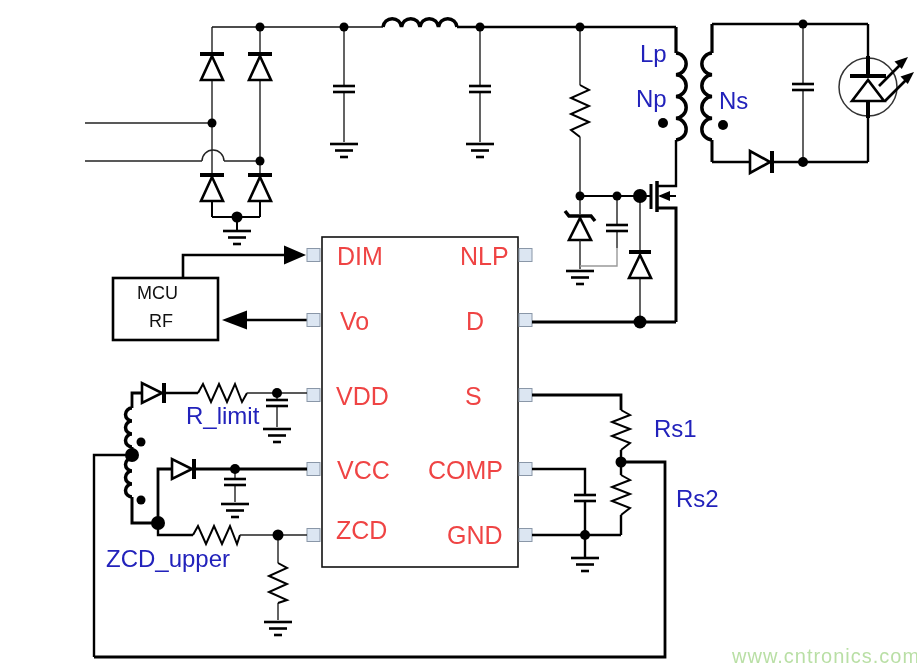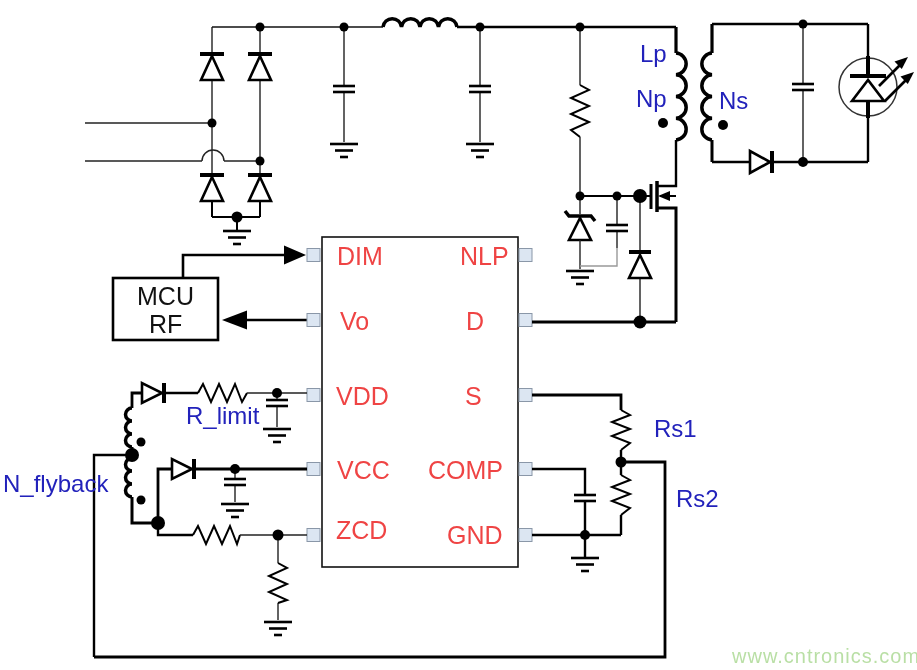--- a/index.html
+++ b/index.html
@@ -2,21 +2,21 @@
 <html><head>
 <meta charset="utf-8">
 <style>
   html,body{margin:0;padding:0;background:#fff;}
   #stage{position:relative;width:917px;height:670px;background:#ffffff;overflow:hidden;
          font-family:"Liberation Sans","DejaVu Sans",sans-serif;}
   #circuit{position:absolute;left:0;top:0;}
   .lbl{position:absolute;line-height:1;white-space:nowrap;}
   .pin-label{font-size:25px;color:#ef4444;}
   .blue-label{font-size:24px;color:#2222bb;}
-  .mcu-box-text{font-size:25px;color:#111;}
+  .mcu-box-text{font-size:18px;color:#111;}
   .watermark{font-size:20px;color:#b9dfa5;letter-spacing:1px;}
   
   .w1{stroke:#222;stroke-width:1.4;fill:none;}
   .w16{stroke:#111;stroke-width:1.6;fill:none;}
   .w2{stroke:#000;stroke-width:2;fill:none;}
   .w24{stroke:#000;stroke-width:2.4;fill:none;}
   .w26{stroke:#000;stroke-width:2.6;fill:none;}
   .w28{stroke:#000;stroke-width:2.8;fill:none;}
   .w3{stroke:#000;stroke-width:3;fill:none;}
   .w32{stroke:#000;stroke-width:3.2;fill:none;}
@@ -326,19 +326,19 @@
 <span class="lbl pin-label" style="left:428px;top:458px;">COMP</span>
 <span class="lbl pin-label" style="left:447px;top:523px;">GND</span>
 
 <span class="lbl mcu-box-text" style="left:137px;top:284px;">MCU</span>
 <span class="lbl mcu-box-text" style="left:149px;top:312px;">RF</span>
 
 <span class="lbl blue-label" style="left:640px;top:42px;">Lp</span>
 <span class="lbl blue-label" style="left:636px;top:87px;">Np</span>
 <span class="lbl blue-label" style="left:719px;top:89px;">Ns</span>
 <span class="lbl blue-label" style="left:186px;top:404px;">R_limit</span>
-<span class="lbl blue-label" style="left:3px;top:472px;">N_flyback</span>
+<span class="lbl blue-label" style="left:106px;top:547px;">ZCD_upper</span>
 <span class="lbl blue-label" style="left:654px;top:417px;">Rs1</span>
 <span class="lbl blue-label" style="left:676px;top:487px;">Rs2</span>
 
 <span class="lbl watermark" style="left:732px;top:646px;">www.cntronics.com</span>
 
 </div>
 
 </body></html>

